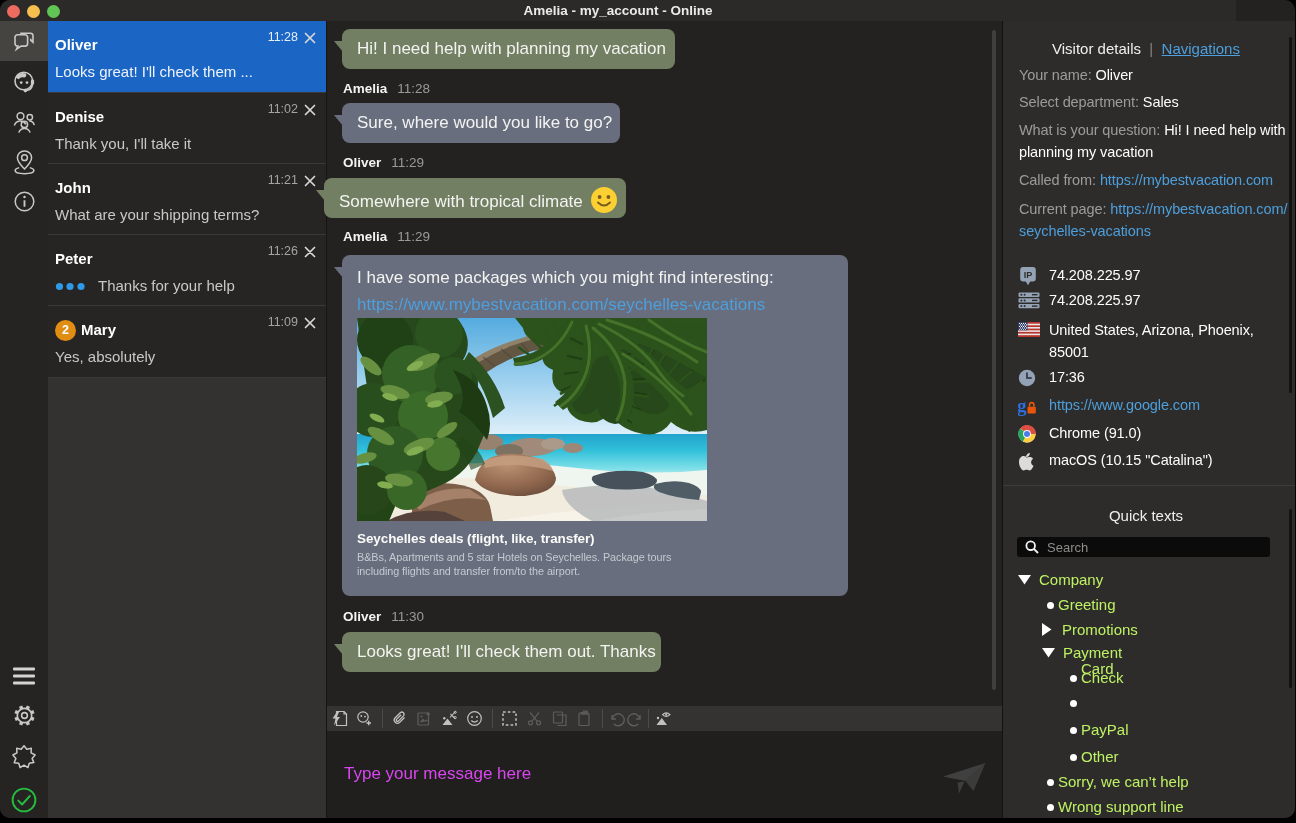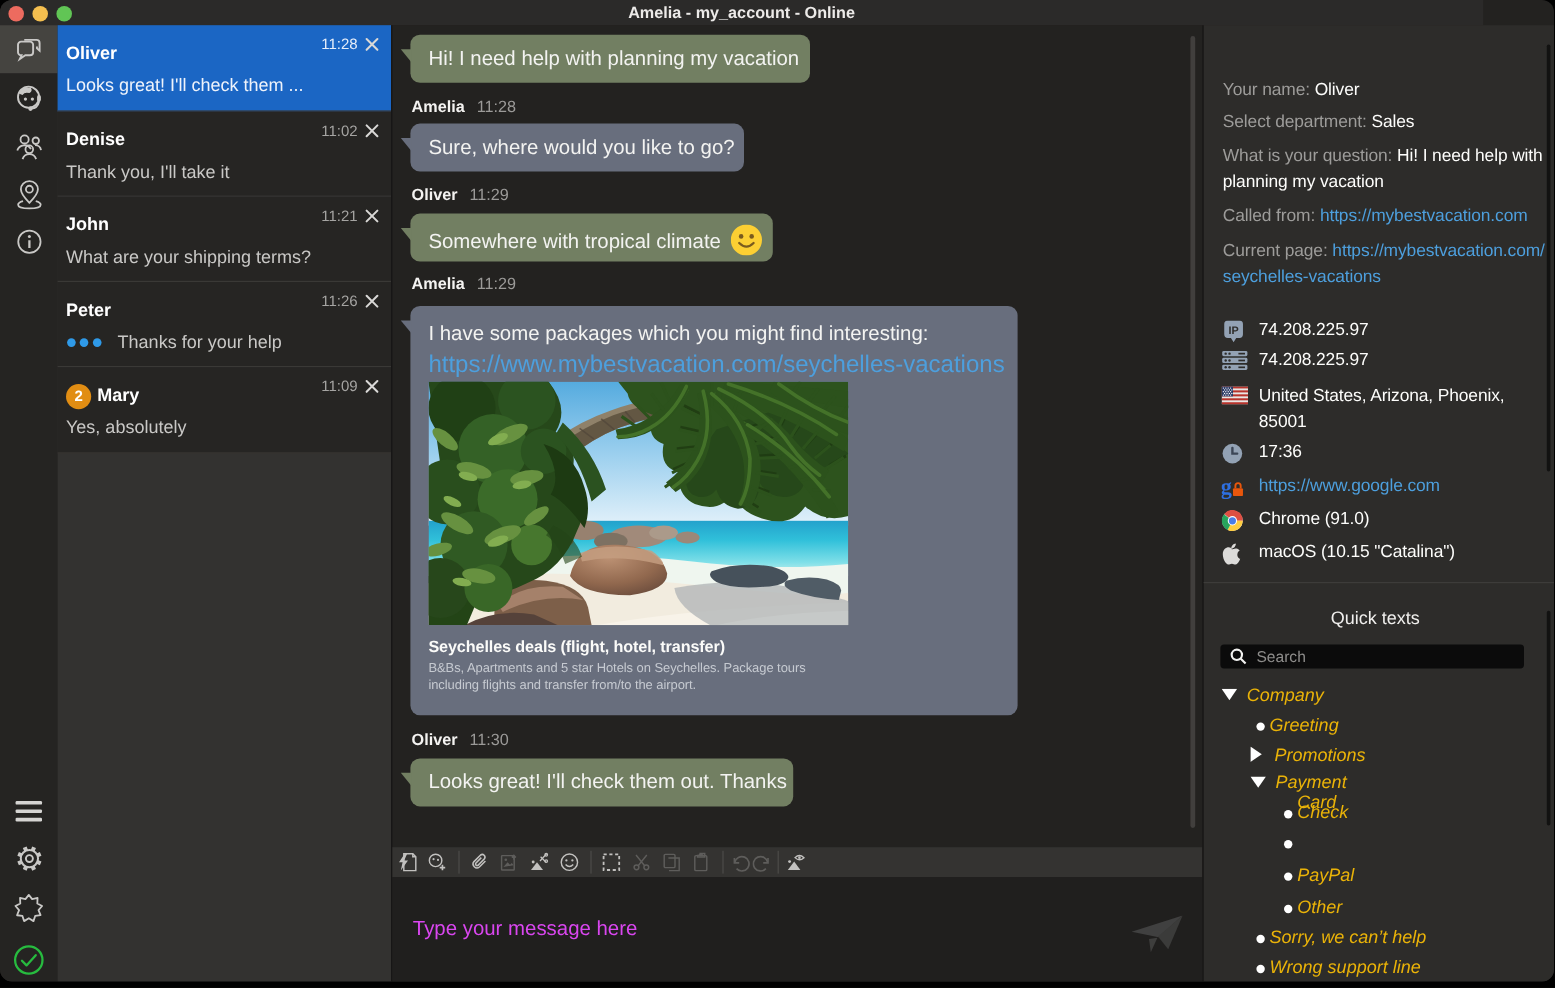--- a/index.html
+++ b/index.html
@@ -51,21 +51,21 @@
 .rline .v { color:#fdfdfb; }
 .rline a, .blue { color:#4d9fdd; text-decoration:none; }
 .irow { position:absolute; left:46px; font-size:14.5px; letter-spacing:-0.1px; color:#fdfdfb; width:240px; line-height:21.5px; white-space:nowrap; }
 .iic { position:absolute; left:15px; width:22px; height:18px; }
 #qdivider { position:absolute; left:0; top:464px; width:294px; height:1px; background:#3d3c3a; }
 .sbar { position:absolute; width:3px; border-radius:2px; background:#121211; }
 
 #qt-title { position:absolute; top:486px; left:0; width:286px; text-align:center; font-size:15px; color:#f0efed; }
 #searchbox { position:absolute; left:14px; top:516px; width:253px; height:20px; background:#0b0b0b; border-radius:3px; }
 #searchbox span { position:absolute; left:30px; top:3px; font-size:13px; color:#8e8d8b; }
-.tnode { position:absolute; font-size:15px; color:#eab308;font-style:italic; }
+.tnode { position:absolute; font-size:15px; color:#bef264; }
 .bullet { position:absolute; width:7px; height:7px; border-radius:50%; background:#fff; }
 </style>
 </head>
 <body>
 <div id="win">
 
   <div id="titlebar">
     <div class="dot" style="left:7px; background:#ed6b5f;"></div>
     <div class="dot" style="left:27px; background:#f5bf4f;"></div>
     <div class="dot" style="left:47px; background:#61c555;"></div>
@@ -192,33 +192,33 @@
   </div>
 
   <div id="chat"></div>
 
   <div class="bub green" style="left:342px; top:29px; width:333px; height:40px; padding:9px 0 0 15px;">
     <div class="tail"></div>Hi! I need help with planning my vacation</div>
   <div class="meta" style="left:343px; top:81px;"><b>Amelia</b>11:28</div>
   <div class="bub grey" style="left:342px; top:103px; width:278px; height:40px; padding:9px 0 0 15px;">
     <div class="tail"></div>Sure, where would you like to go?</div>
   <div class="meta" style="left:343px; top:155px;"><b>Oliver</b>11:29</div>
-  <div class="bub green" style="left:342px; top:178px; width:302px; height:40px; padding:9px 0 0 15px;">
+  <div class="bub green" style="left:324px; top:178px; width:302px; height:40px; padding:9px 0 0 15px;">
     <div class="tail"></div>Somewhere with tropical climate <svg width="26" height="26" viewBox="0 0 26 26" style="vertical-align:-6px; margin-left:4px;">
         <circle cx="13" cy="13" r="13" fill="#fccf33"></circle>
         <circle cx="8.6" cy="10" r="1.9" fill="#7a5b1e"></circle>
         <circle cx="17.4" cy="10" r="1.9" fill="#7a5b1e"></circle>
         <path d="M7 15.5 Q13 21.5 19 15.5" fill="none" stroke="#7a5b1e" stroke-width="1.9" stroke-linecap="round"></path>
       </svg></div>
   <div class="meta" style="left:343px; top:229px;"><b>Amelia</b>11:29</div>
 
   <div class="bub grey" id="bigbub" style="left:342px; top:255px; width:506px; height:341px; padding:12px 0 0 15px;">
     <div class="tail"></div>
     <div style="font-size:17px;">I have some packages which you might find interesting:</div>
-    <div style="font-size:20px; margin-top:6px;"><span class="blue">https://www.mybestvacation.com/seychelles-vacations</span></div>
+    <div style="font-size:17px; margin-top:6px;"><span class="blue">https://www.mybestvacation.com/seychelles-vacations</span></div>
     <div id="beach" style="position:absolute; left:15px; top:63px; width:350px; height:203px; overflow:hidden;"><svg width="350" height="203" viewBox="0 0 350 203">
 <defs>
 <linearGradient id="sky" x1="0" y1="0" x2="0" y2="1">
  <stop offset="0" stop-color="#55abdf"></stop>
               <stop offset="0.5" stop-color="#9bcfee"></stop>
               <stop offset="1" stop-color="#e2f1fa"></stop>
 </linearGradient>
 <linearGradient id="sea" x1="0" y1="0" x2="0" y2="1">
  <stop offset="0" stop-color="#23a2cc"></stop>
               <stop offset="0.35" stop-color="#30c0da"></stop>
@@ -329,21 +329,21 @@
 <ellipse cx="78" cy="86" rx="8" ry="3.4" transform="rotate(-10 78 86)"></ellipse>
 <ellipse cx="58" cy="133" rx="9" ry="3.8" transform="rotate(-20 58 133)"></ellipse>
 <ellipse cx="28" cy="167" rx="8" ry="3.4" transform="rotate(10 28 167)"></ellipse>
 <ellipse cx="20" cy="100" rx="8" ry="3.4" transform="rotate(25 20 100)"></ellipse>
 </g>
 <path d="M96 52 Q122 60 130 88 Q136 106 130 122 Q114 100 102 94 Q112 78 96 52 z" fill="#1d3a12"></path>
 <path d="M112 34 Q138 58 148 90 L136 100 Q126 62 106 44 z" fill="#2b5220"></path>
 <path d="M104 120 Q122 128 128 146 L114 152 Q108 134 98 128 z" fill="#234517" opacity="0.6"></path>
 </g>
 </svg></div>
-    <div style="position:absolute; left:15px; top:273px; font-size:13.5px; font-weight:bold; color:#fbfbf9; letter-spacing:-0.1px;">Seychelles deals (flight, hotel, transfer)</div>
+    <div style="position:absolute; left:15px; top:273px; font-size:13.5px; font-weight:bold; color:#fbfbf9; letter-spacing:-0.1px;">Seychelles deals (flight, like, transfer)</div>
     <div style="position:absolute; left:15px; top:296px; font-size:10.8px; color:#c6cad1; line-height:13.5px; letter-spacing:-0.05px;">B&amp;Bs, Apartments and 5 star Hotels on Seychelles. Package tours<br>including flights and transfer from/to the airport.</div>
   </div>
 
   <div class="meta" style="left:343px; top:609px;"><b>Oliver</b>11:30</div>
   <div class="bub green" style="left:342px; top:632px; width:319px; height:40px; padding:9px 0 0 15px;">
     <div class="tail"></div>Looks great! I'll check them out. Thanks</div>
 
   <div class="sbar" style="left:992px; top:30px; height:660px; width:4px; background:#413f3d;"></div>
 
   <div id="toolbar">
@@ -419,20 +419,23 @@
   <div id="inputarea">
     <div id="placeholder">Type your message here</div>
     <svg width="44" height="32" viewBox="0 0 44 32" style="position:absolute; left:616px; top:32px;">
 <path d="M0 13.5 L42.5 0 L22.5 18 z" fill="#404040"></path>
 <path d="M42.5 0 L30.5 28 L22 17.5 z" fill="#3b3b3a"></path>
 <path d="M14.5 19.5 L21.5 18.5 L16 30.5 z" fill="#3e3e3d"></path>
 </svg>
   </div>
 
   <div id="rpanel">
+    <div style="position:absolute; top:19px; left:0; width:286px; text-align:center; font-size:15px; color:#f0efed;">
+      Visitor details&nbsp; <span style="color:#84837f;">|</span>&nbsp; <span class="blue" style="text-decoration:underline;">Navigations</span>
+    </div>
     <div class="rline" style="top:44px;">Your name: <span class="v">Oliver</span></div>
     <div class="rline" style="top:99px;">What is your question: <span class="v">Hi! I need help with<br>planning my vacation</span></div>
     <div class="rline" style="top:71px;">Select department: <span class="v">Sales</span></div>
     <div class="rline" style="top:149px;">Called from: <a>https://mybestvacation.com</a></div>
     <div class="rline" style="top:178px;">Current page: <a>https://mybestvacation.com/<br>seychelles-vacations</a></div>
 
     <div class="iic" style="top:246px;" id="ic-ip"><svg width="20" height="21" viewBox="0 0 20 21">
 <path d="M2.2 3 a3 3 0 0 1 3 -3 h9.6 a3 3 0 0 1 3 3 v8.6 a3 3 0 0 1 -3 3 h-2.6 l-2.2 3.6 -2.2 -3.6 h-2.6 a3 3 0 0 1 -3 -3 z" fill="#93a2b4"></path>
 <text x="10" y="11" font-size="9" font-weight="bold" fill="#2d2c2a" text-anchor="middle" font-family="Liberation Sans">IP</text>
 </svg></div>

